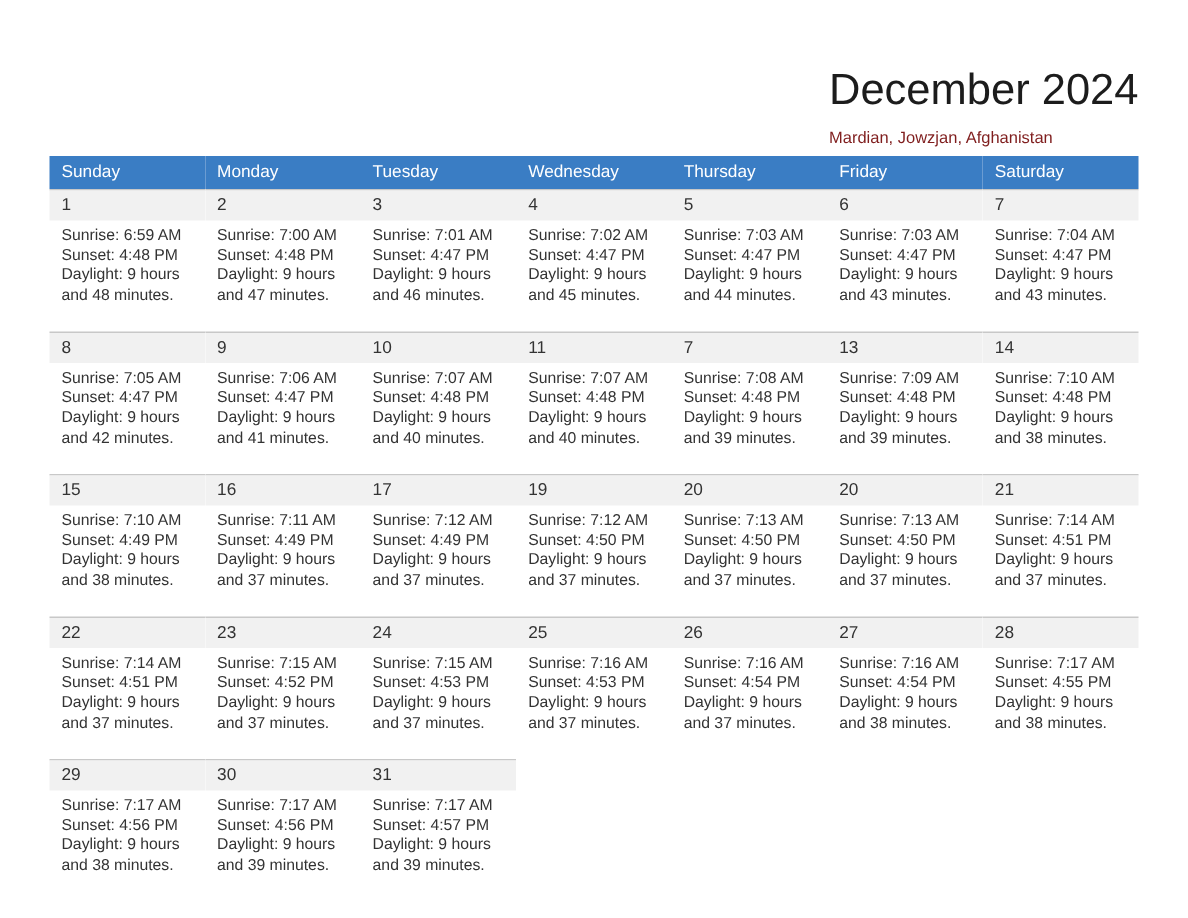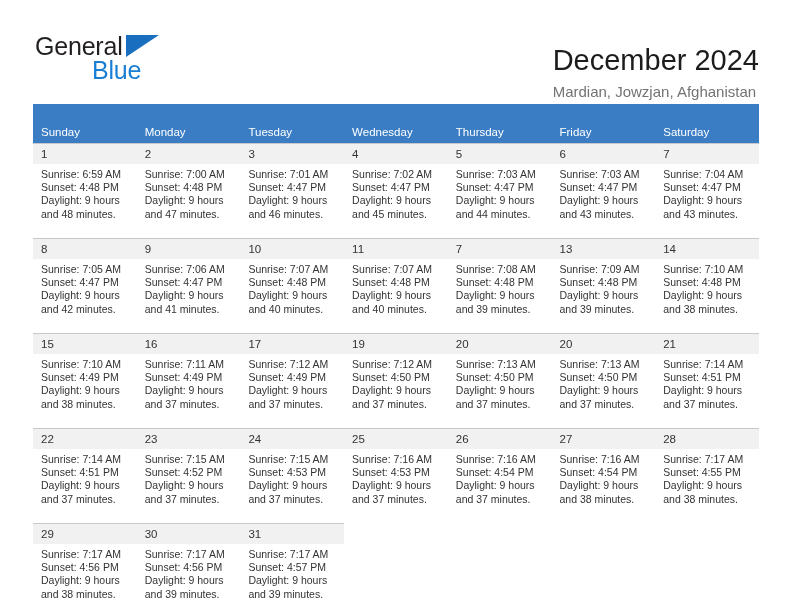--- a/index.html
+++ b/index.html
@@ -79,43 +79,43 @@
     text-align: left;
   }
   .cal-title {
     font-size: 29px;
     line-height: 36px;
     color: #1c1c1c;
     font-weight: normal;
     white-space: nowrap;
   }
   .cal-subtitle {
-    font-size: 15px;
+    font-size: 11px;
     line-height: 22px;
-    color: #737373;
+    color: #7f1d1d;
     margin-top: 3px;
     white-space: nowrap;
   }
 
   
   .calendar {
     position: absolute;
     left: 33px;
     top: 104px;
     width: 726px;
     border-collapse: collapse;
     table-layout: fixed;
   }
   .calendar th {
     background: #3a7dc4;
     color: #ffffff;
     font-size: 11.5px;
     font-weight: normal;
     text-align: left;
-    padding: 22px 0 5px 8px;
+    padding: 5px 0 5px 8px;
     height: 11px;
     border: none;
   }
   .calendar td {
     vertical-align: top;
     padding: 0;
     border: none;
     width: 103.71px;
   }
   .daycell {
@@ -151,26 +151,20 @@
     background: #ffffff;
   }
 </style>
 </head>
 <body>
 
 <div class="page">
 
   <div class="top">
 
-    <div class="logo">
-      <span class="logo-general">General</span>
-      <span class="logo-triangle"></span>
-      <span class="logo-bar"></span>
-      <span class="logo-blue">Blue</span>
-    </div>
 
     <div class="title-block">
       <div class="cal-title">December 2024</div>
       <div class="cal-subtitle">Mardian, Jowzjan, Afghanistan</div>
     </div>
 
   </div>
 
   <table class="calendar">
     <thead>

